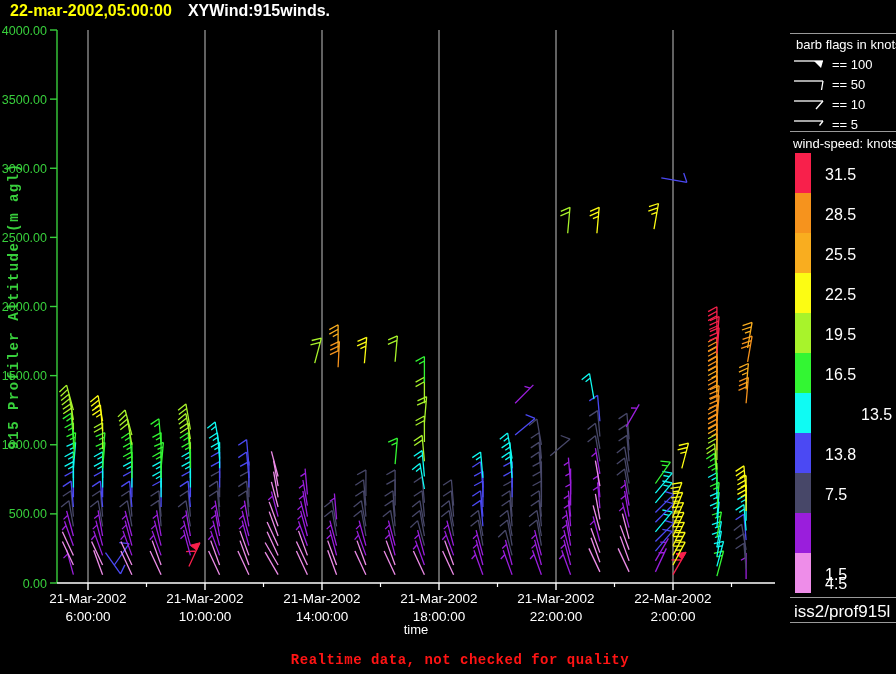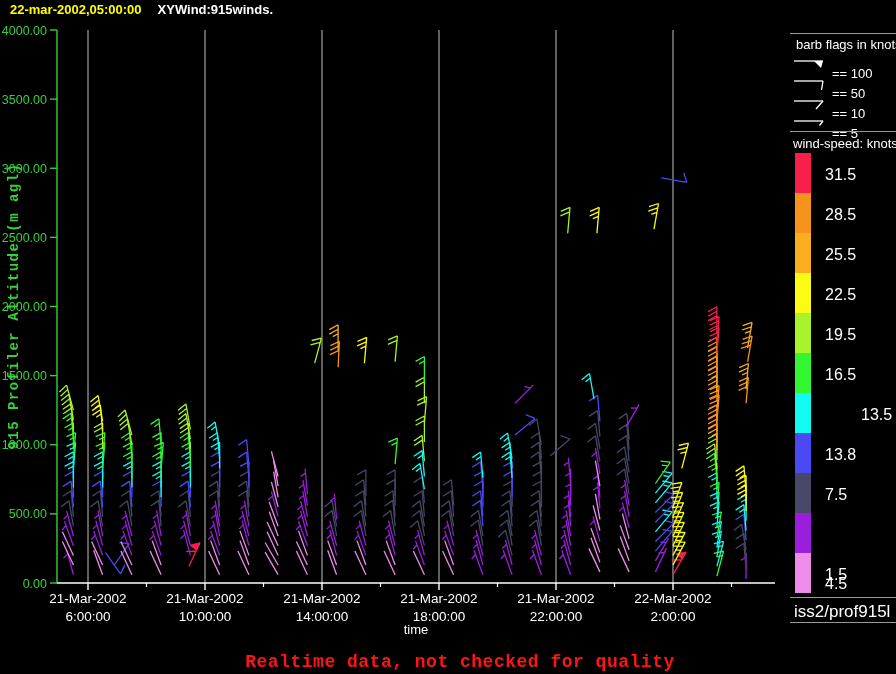--- a/index.html
+++ b/index.html
@@ -1,32 +1,32 @@
 <!DOCTYPE html>
 <html><head>
 <meta charset="utf-8">
 <style>
   html,body{margin:0;padding:0;background:#000;}
   .screen{position:relative;width:896px;height:674px;background:#000;overflow:hidden;
           font-family:"Liberation Sans",sans-serif;}
-  .titlebar{position:absolute;left:10px;top:2px;height:22px;font-size:13px;font-weight:bold;
+  .titlebar{position:absolute;left:10px;top:2px;height:22px;font-size:16px;font-weight:bold;
             white-space:nowrap;}
   .t-date{color:#ffff00;margin-right:16px;}
   .t-name{color:#ffffff;}
   #plot{position:absolute;left:0;top:0;}
   .panel{position:absolute;left:790px;top:0;width:106px;height:674px;overflow:hidden;color:#fff;}
   .sep{position:absolute;left:0;width:106px;height:0;border-top:1px solid #9a9a9a;}
   .lg-h{position:absolute;left:6px;font-size:13px;white-space:nowrap;color:#fff;}
   .barbrow{position:absolute;left:2px;height:20px;white-space:nowrap;}
-  .barbrow .lbl{position:absolute;left:40px;top:14px;font-size:13px;color:#fff;}
+  .barbrow .lbl{position:absolute;left:40px;top:5px;font-size:13px;color:#fff;}
   .cseg{position:absolute;left:5px;width:16px;}
   .clbl{position:absolute;left:35px;font-size:16px;color:#fff;}
   .station{position:absolute;left:4px;font-size:17px;color:#fff;white-space:nowrap;}
   .warning{position:absolute;left:160px;top:652px;width:600px;text-align:center;
-           font-family:"Liberation Mono",monospace;font-weight:bold;font-size:18px;color:#ff1414;
+           font-family:"Liberation Mono",monospace;font-weight:bold;font-size:14px;color:#ff1414;
            letter-spacing:0.5px;}
 </style>
 </head>
 <body>
 
 <div class="screen">
   <div class="titlebar">
     <span class="t-date">22-mar-2002,05:00:00</span><span class="t-name">XYWind:915winds.</span>
   </div>
 

